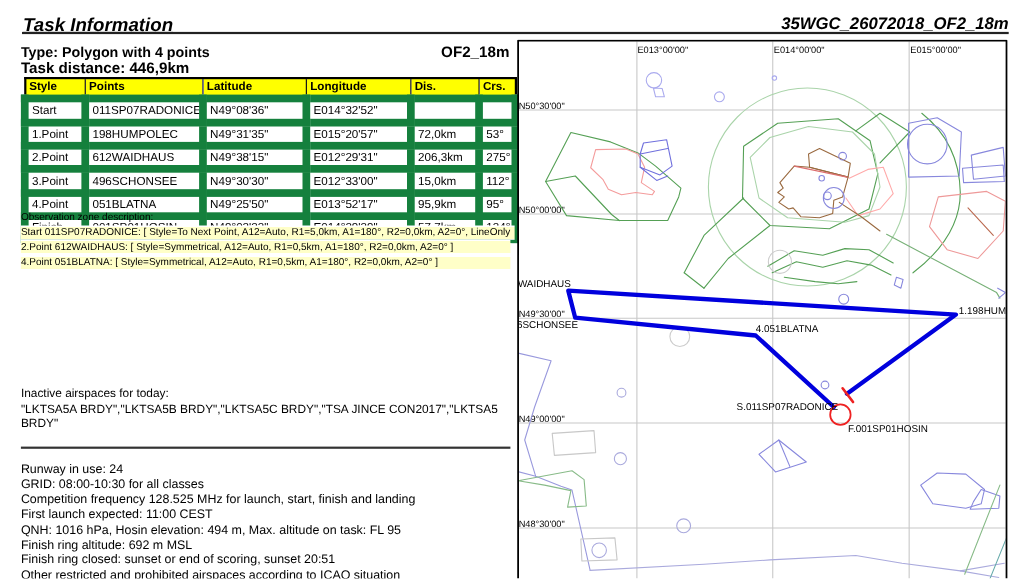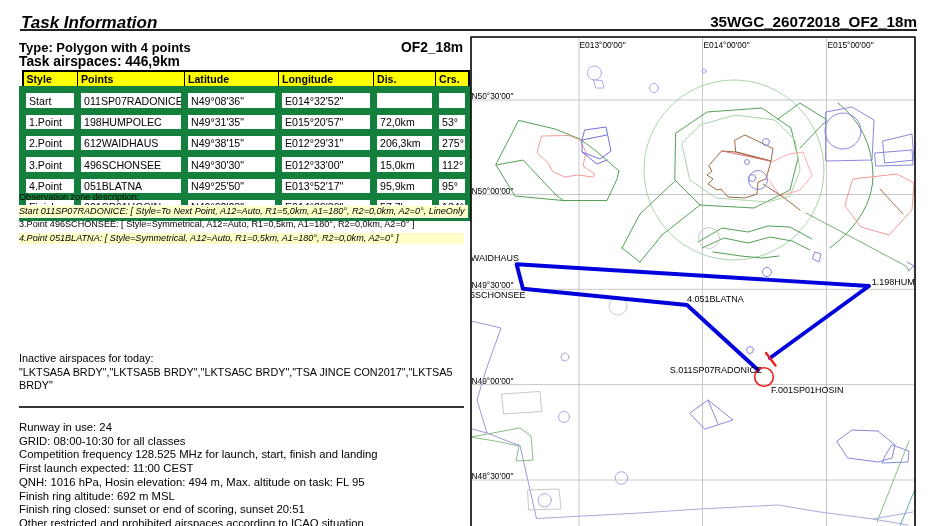--- a/index.html
+++ b/index.html
@@ -3,36 +3,36 @@
 <meta charset="utf-8">
 <style>
   html,body{margin:0;padding:0;background:#ffffff;}
   body{width:938px;height:526px;position:relative;overflow:hidden;
        font-family:"Liberation Sans",sans-serif;color:#000;}
   .abs{position:absolute;white-space:nowrap;}
   table.task{border-collapse:collapse;table-layout:fixed;font-size:10.6px;border-radius:12px;}
   table.task td,table.task th{border:7px solid #15803d;padding:0 0 0 3px;text-align:left;
       height:14.35px;overflow:hidden;font-weight:normal;}
   table.task thead th{background:#ffff00;font-weight:bold;border:1px solid #000;}
-  .hl{background:linear-gradient(to bottom,#ffffff 0px,#ffffff 1.2px,#ffffc8 1.2px,#ffffc8 12.2px,#ffffff 12.2px);margin-left:-2px;padding-left:2px;font-style:italic;}
+  .hl{background:linear-gradient(to bottom,#ffffff 0px,#ffffff 1.2px,#ffffc8 1.2px,#ffffc8 12.2px,#ffffff 12.2px);margin-left:-2px;padding-left:2px;}
 </style>
 </head>
 <body>
 
 <div class="abs" style="left:21px;top:13px;font-size:17px;font-weight:bold;font-style:italic;text-decoration:underline;">Task Information</div>
 
-<div class="abs" style="right:21px;top:13px;font-size:15.2px;font-weight:bold;">35WGC_26072018_OF2_18m</div>
+<div class="abs" style="right:21px;top:13px;font-size:15.2px;font-weight:bold;font-style:italic;">35WGC_26072018_OF2_18m</div>
 
 <div class="abs" style="left:20px;top:29px;width:897px;height:2px;background:#222;"></div>
 
 <div class="abs" style="left:19px;top:40px;font-size:13px;font-weight:bold;">Type: Polygon with 4 points</div>
 
 <div class="abs" style="left:401px;top:40px;width:61px;font-size:13.8px;font-weight:bold;text-align:right;">OF2_18m</div>
 
-<div class="abs" style="left:19px;top:54px;font-size:13.8px;font-weight:bold;">Task airspaces: 446,9km</div>
+<div class="abs" style="left:19px;top:54px;font-size:13.8px;font-weight:bold;">Task distance: 446,9km</div>
 
 <table class="task abs" style="left:19px;top:70px;width:446px;border:2px solid #000;">
   <colgroup>
       <col style="width:55px">
       <col style="width:107px">
       <col style="width:94px">
       <col style="width:95px">
       <col style="width:62px">
       <col style="width:33px">
     </colgroup>
@@ -94,21 +94,21 @@
         <td>E014°29'39"</td>
         <td>57,7km</td>
         <td>134°</td>
       </tr>
   </tbody>
 </table>
 
 <div class="abs" style="left:19px;top:191px;font-size:9.1px;line-height:13.7px;width:449px;overflow:hidden;">
   <div>Observation zone description:</div>
   <div class="hl">Start 011SP07RADONICE: [ Style=To Next Point, A12=Auto, R1=5,0km, A1=180°, R2=0,0km, A2=0°, LineOnly</div>
-  <div>3.Point 496SCHONSEE: [ Style=Symmetrical, A12=Auto, R1=0,5km, A1=180°, R2=0,0km, A2=0° ]</div>
+  <div class="hl" style="width:445px;">2.Point 612WAIDHAUS: [ Style=Symmetrical, A12=Auto, R1=0,5km, A1=180°, R2=0,0km, A2=0° ]</div>
   <div class="hl" style="width:445px;">4.Point 051BLATNA: [ Style=Symmetrical, A12=Auto, R1=0,5km, A1=180°, R2=0,0km, A2=0° ]</div>
 </div>
 
 <div class="abs" style="left:19px;top:352px;font-size:10.8px;line-height:13.6px;width:437px;white-space:normal;">Inactive airspaces for today:<br>"LKTSA5A BRDY","LKTSA5B BRDY","LKTSA5C BRDY","TSA JINCE CON2017","LKTSA5 BRDY"</div>
 
 <div class="abs" style="left:19px;top:406px;width:445px;height:2px;background:#333;"></div>
 
 <div class="abs" style="left:19px;top:421px;font-size:11.3px;line-height:13.7px;">
 Runway in use: 24<br>
 GRID: 08:00-10:30 for all classes<br>

